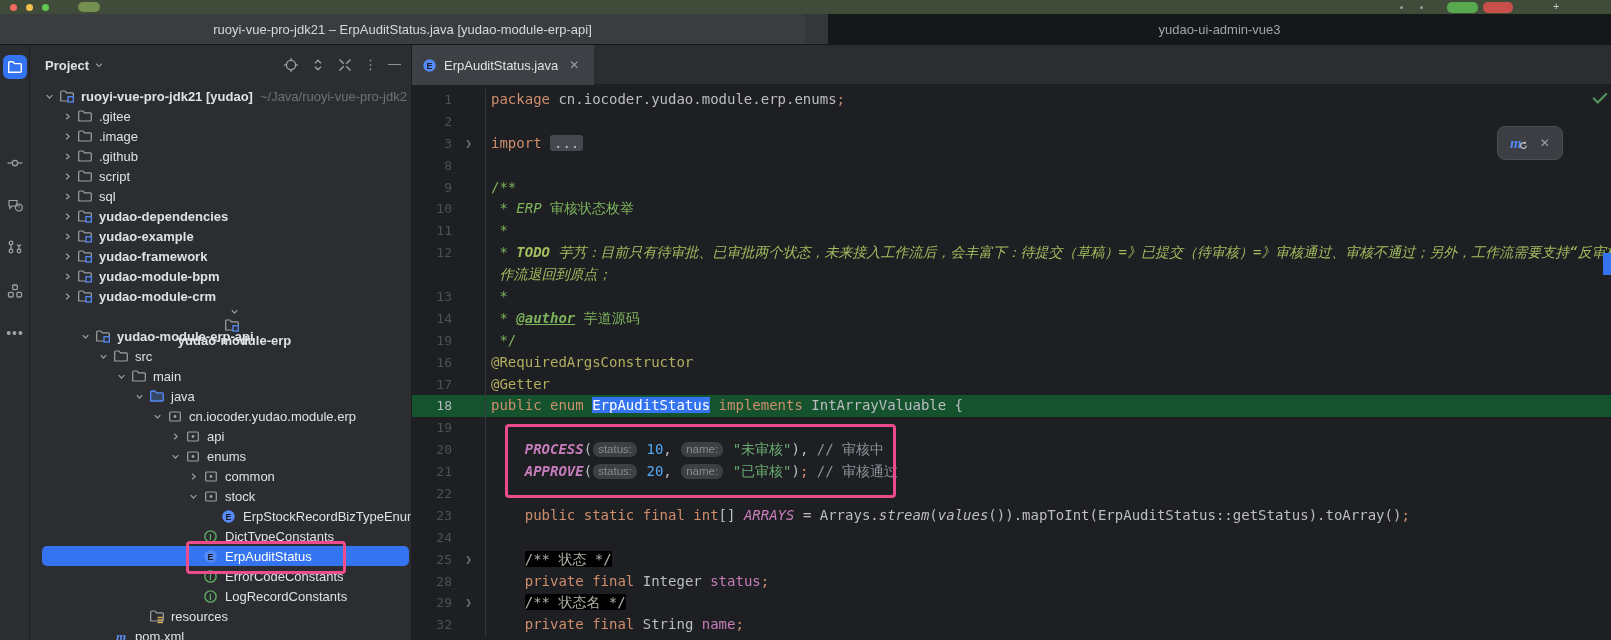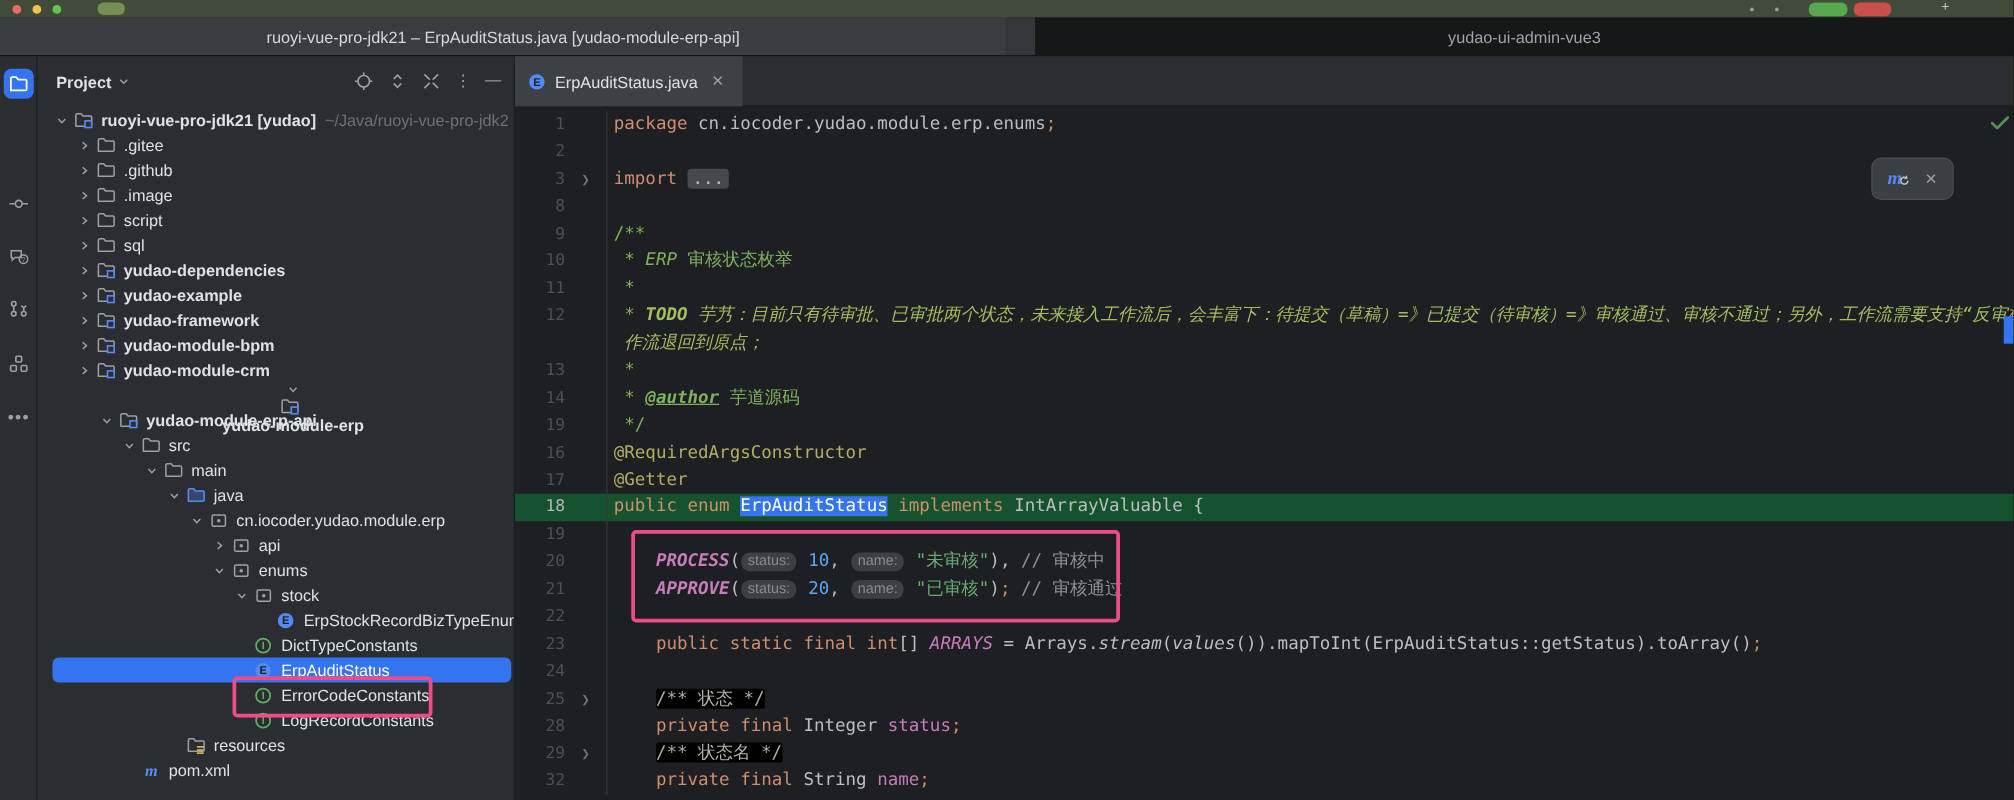--- a/index.html
+++ b/index.html
@@ -231,34 +231,34 @@
             <span class="chev">
               <svg width="11" height="11" viewBox="0 0 16 16" stroke="#9DA0A6" stroke-width="1.7" fill="none">
                 <path d="M6 4 L10.5 8 L6 12"></path>
               </svg>
             </span>
             <span class="ticon">
               <svg width="16" height="16" viewBox="0 0 16 16">
                 <path d="M1.7 13 V4 Q1.7 3 2.7 3 H6 L7.4 4.8 H13.3 Q14.3 4.8 14.3 5.8 V12 Q14.3 13 13.3 13 Z" fill="none" stroke="#9DA0A6" stroke-width="1.2" stroke-linejoin="round"></path>
               </svg>
             </span>
+            <span class="tlabel">.image</span>
+          </div>
+          <div class="tree-row" style="padding-left: 28px;">
+            <span class="chev">
+              <svg width="11" height="11" viewBox="0 0 16 16" stroke="#9DA0A6" stroke-width="1.7" fill="none">
+                <path d="M6 4 L10.5 8 L6 12"></path>
+              </svg>
+            </span>
+            <span class="ticon">
+              <svg width="16" height="16" viewBox="0 0 16 16">
+                <path d="M1.7 13 V4 Q1.7 3 2.7 3 H6 L7.4 4.8 H13.3 Q14.3 4.8 14.3 5.8 V12 Q14.3 13 13.3 13 Z" fill="none" stroke="#9DA0A6" stroke-width="1.2" stroke-linejoin="round"></path>
+              </svg>
+            </span>
             <span class="tlabel">.github</span>
-          </div>
-          <div class="tree-row" style="padding-left: 28px;">
-            <span class="chev">
-              <svg width="11" height="11" viewBox="0 0 16 16" stroke="#9DA0A6" stroke-width="1.7" fill="none">
-                <path d="M6 4 L10.5 8 L6 12"></path>
-              </svg>
-            </span>
-            <span class="ticon">
-              <svg width="16" height="16" viewBox="0 0 16 16">
-                <path d="M1.7 13 V4 Q1.7 3 2.7 3 H6 L7.4 4.8 H13.3 Q14.3 4.8 14.3 5.8 V12 Q14.3 13 13.3 13 Z" fill="none" stroke="#9DA0A6" stroke-width="1.2" stroke-linejoin="round"></path>
-              </svg>
-            </span>
-            <span class="tlabel">.image</span>
           </div>
           <div class="tree-row" style="padding-left: 28px;">
             <span class="chev">
               <svg width="11" height="11" viewBox="0 0 16 16" stroke="#9DA0A6" stroke-width="1.7" fill="none">
                 <path d="M6 4 L10.5 8 L6 12"></path>
               </svg>
             </span>
             <span class="ticon">
               <svg width="16" height="16" viewBox="0 0 16 16">
                 <path d="M1.7 13 V4 Q1.7 3 2.7 3 H6 L7.4 4.8 H13.3 Q14.3 4.8 14.3 5.8 V12 Q14.3 13 13.3 13 Z" fill="none" stroke="#9DA0A6" stroke-width="1.2" stroke-linejoin="round"></path>
@@ -450,20 +450,34 @@
                 <path d="M4 6 L8 10.5 L12 6"></path>
               </svg>
             </span>
             <span class="ticon">
               <svg width="16" height="16" viewBox="0 0 16 16">
                 <rect x="2.7" y="4" width="10.6" height="9" rx="1" fill="none" stroke="#9DA0A6" stroke-width="1.2"></rect>
                 <circle cx="8" cy="8.5" r="1.4" fill="#9DA0A6"></circle>
               </svg>
             </span>
             <span class="tlabel">enums</span>
+          </div>
+          <div class="tree-row" style="padding-left: 154px;">
+            <span class="chev">
+              <svg width="11" height="11" viewBox="0 0 16 16" stroke="#9DA0A6" stroke-width="1.7" fill="none">
+                <path d="M6 4 L10.5 8 L6 12"></path>
+              </svg>
+            </span>
+            <span class="ticon">
+              <svg width="16" height="16" viewBox="0 0 16 16">
+                <rect x="2.7" y="4" width="10.6" height="9" rx="1" fill="none" stroke="#9DA0A6" stroke-width="1.2"></rect>
+                <circle cx="8" cy="8.5" r="1.4" fill="#9DA0A6"></circle>
+              </svg>
+            </span>
+            <span class="tlabel">common</span>
           </div>
           <div class="tree-row" style="padding-left: 154px;">
             <span class="chev">
               <svg width="11" height="11" viewBox="0 0 16 16" stroke="#9DA0A6" stroke-width="1.7" fill="none">
                 <path d="M4 6 L8 10.5 L12 6"></path>
               </svg>
             </span>
             <span class="ticon">
               <svg width="16" height="16" viewBox="0 0 16 16">
                 <rect x="2.7" y="4" width="10.6" height="9" rx="1" fill="none" stroke="#9DA0A6" stroke-width="1.2"></rect>

